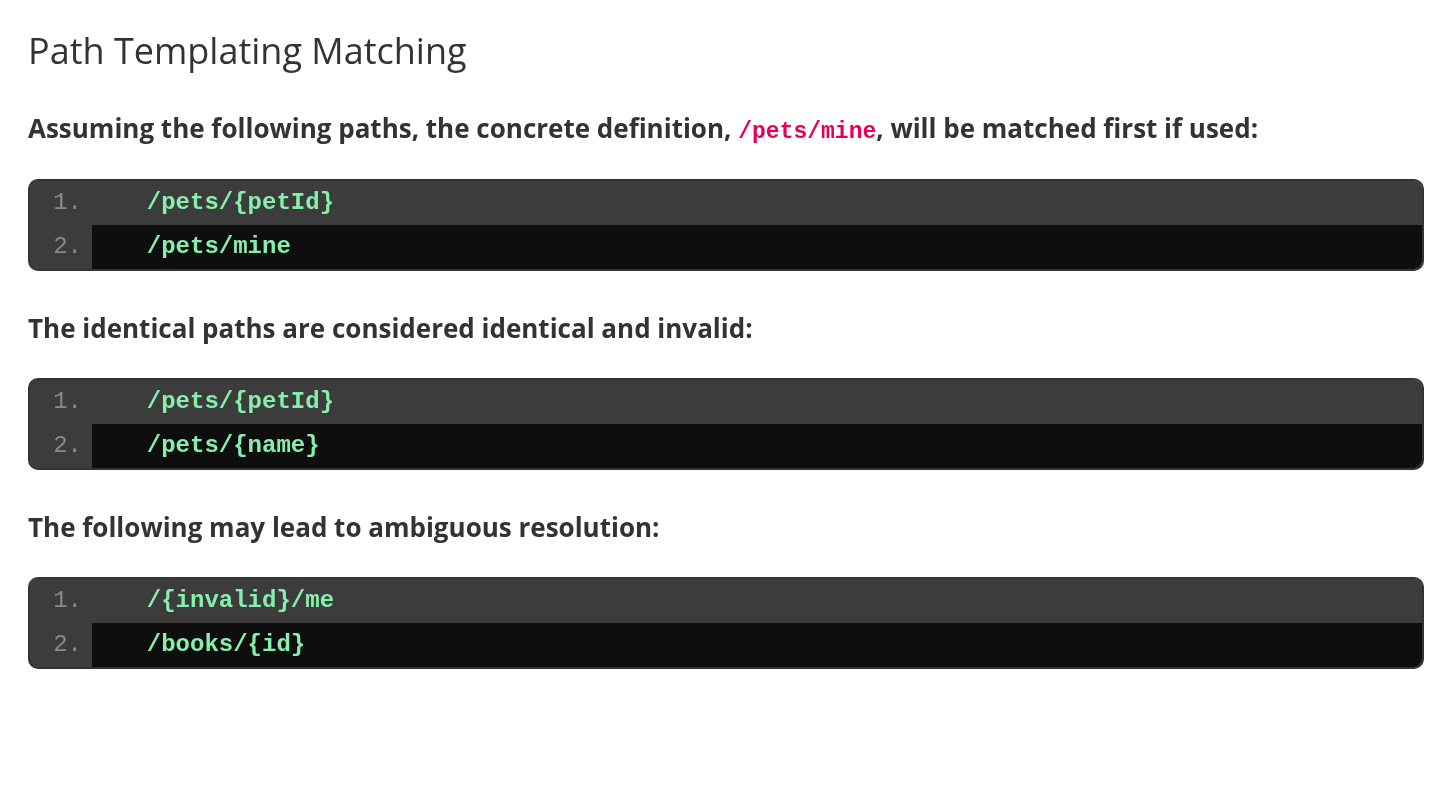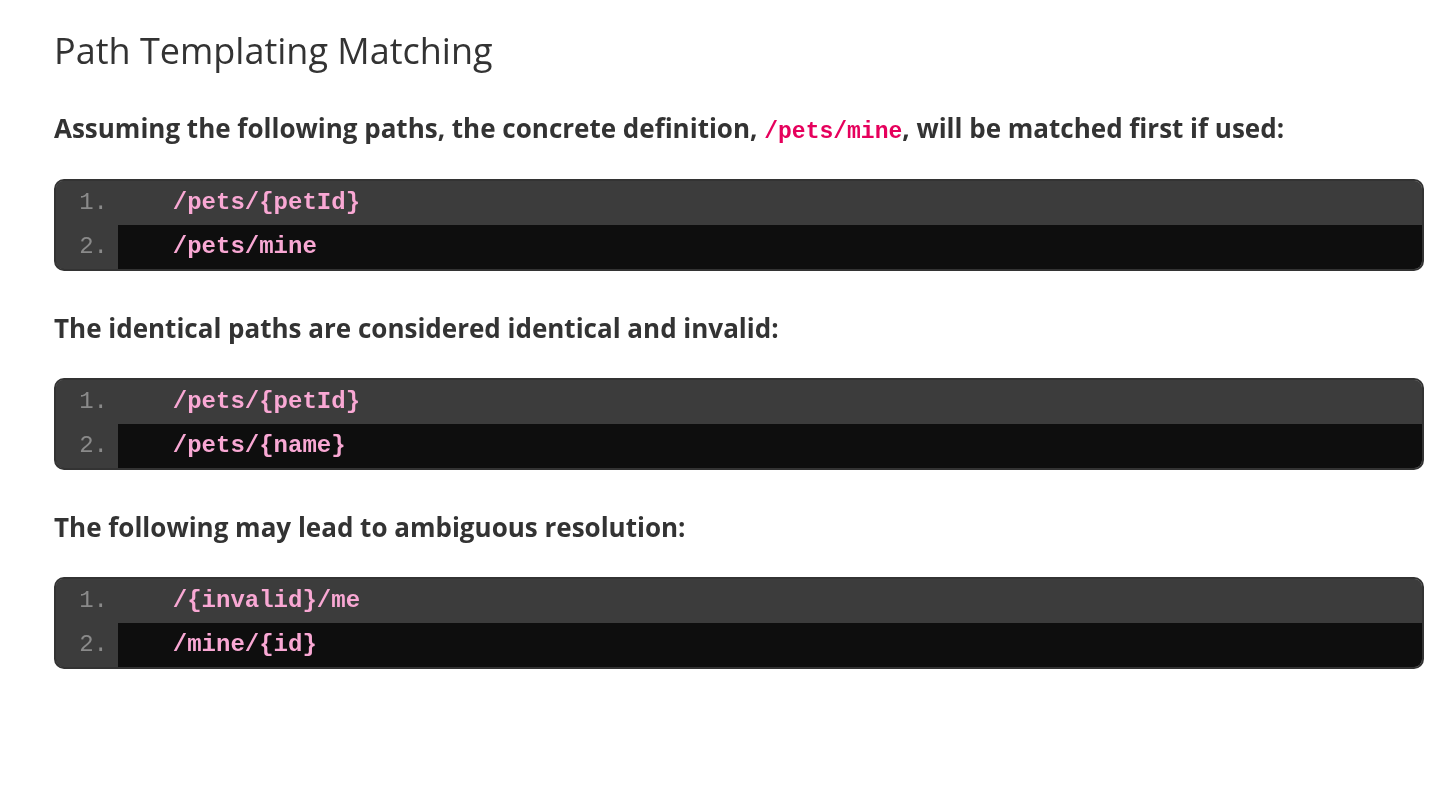--- a/index.html
+++ b/index.html
@@ -6,21 +6,20 @@
   html, body {
     margin: 0;
     padding: 0;
     background: #ffffff;
     font-family: "Open Sans", "Helvetica Neue", Helvetica, Arial, sans-serif;
     color: #333333;
   }
   .page {
     padding: 28px 32px 40px 28px;
     max-width: 1456px;
-    margin-left: 26px;
   }
   h2.section-title {
     font-weight: 400;
     font-size: 36px;
     line-height: 1.3;
     margin: 0 0 34px 0;
     color: #333333;
   }
   p.para {
     font-size: 26px;
@@ -61,21 +60,21 @@
     background: #3c3c3c;
     user-select: none;
   }
   .code-row.even .lineno { background: #3c3c3c; }
   .linegap {
     width: 26px;
     flex: 0 0 26px;
   }
   .linecode {
     flex: 1 1 auto;
-    color: #f9a8d4;
+    color: #86efac;
     font-weight: 700;
     white-space: pre;
   }
 </style>
 </head>
 <body>
 
 <div class="page">
 
   <h2 class="section-title">Path Templating Matching</h2>
@@ -116,17 +115,17 @@
 
   <div class="codeblock">
     <div class="code-row odd">
       <div class="lineno">1.</div>
       <div class="linegap"></div>
       <div class="linecode">  /{invalid}/me</div>
     </div>
     <div class="code-row even">
       <div class="lineno">2.</div>
       <div class="linegap"></div>
-      <div class="linecode">  /mine/{id}</div>
+      <div class="linecode">  /books/{id}</div>
     </div>
   </div>
 
 </div>
 
 </body></html>

